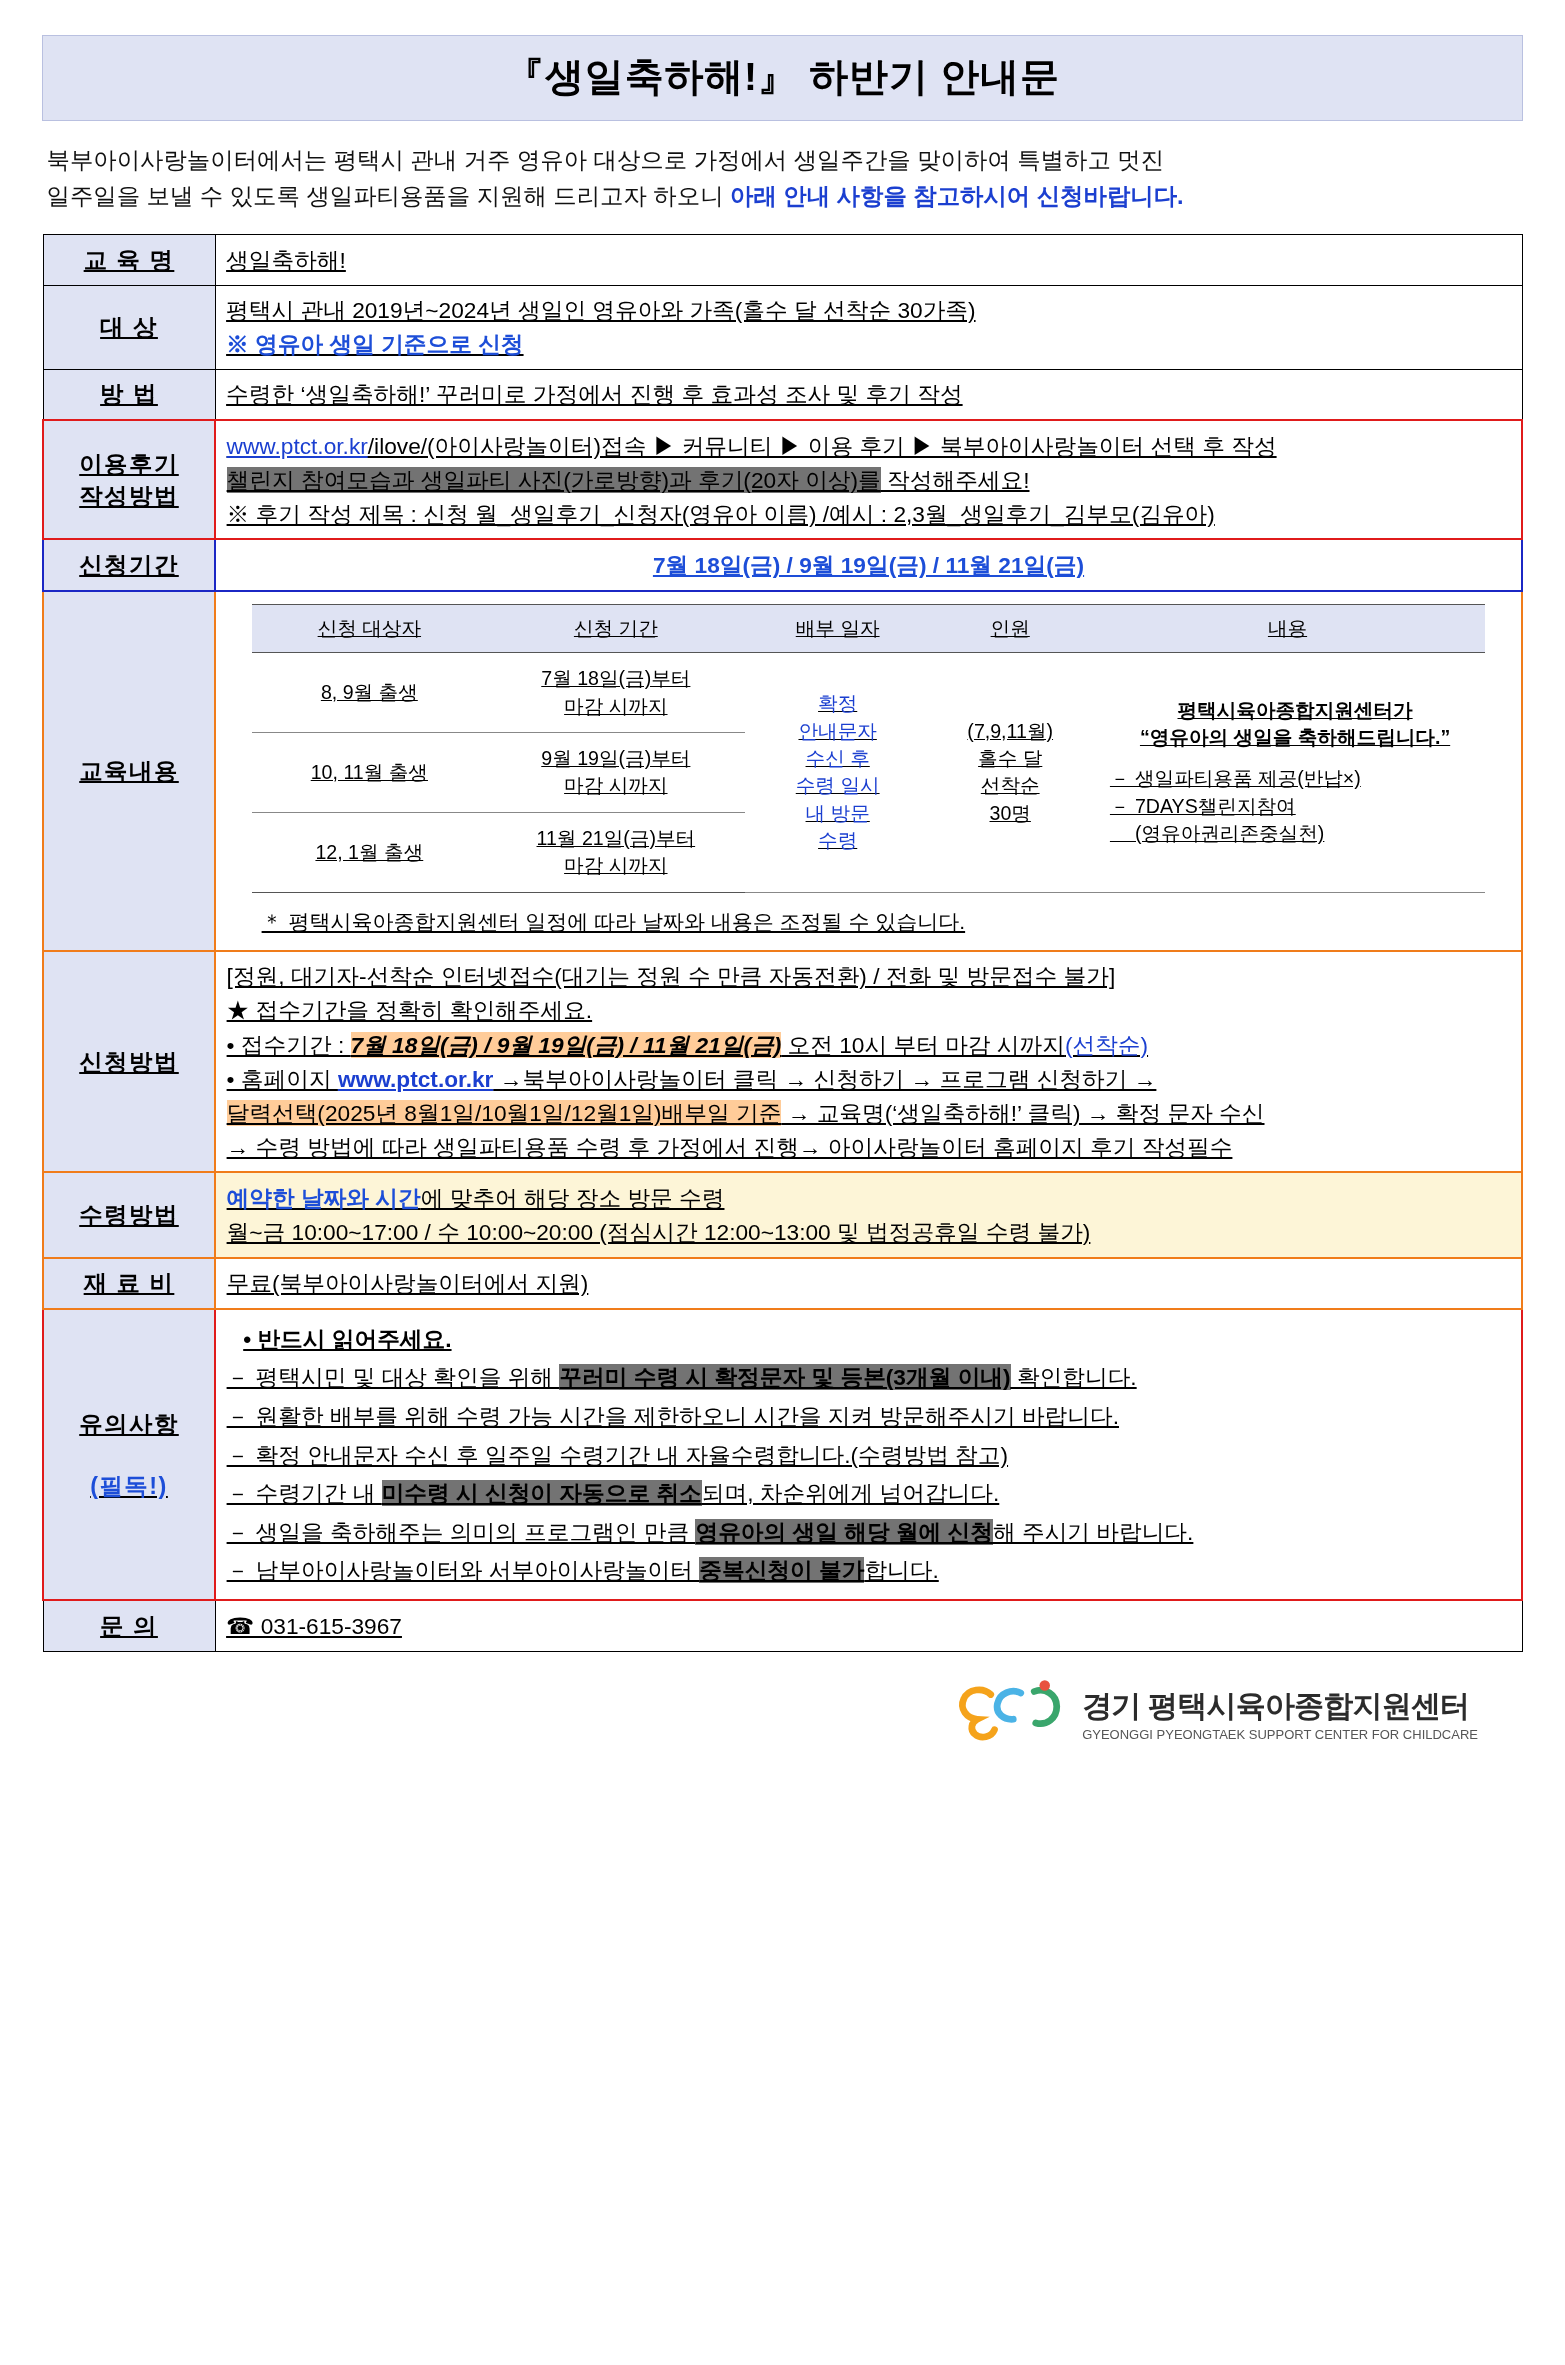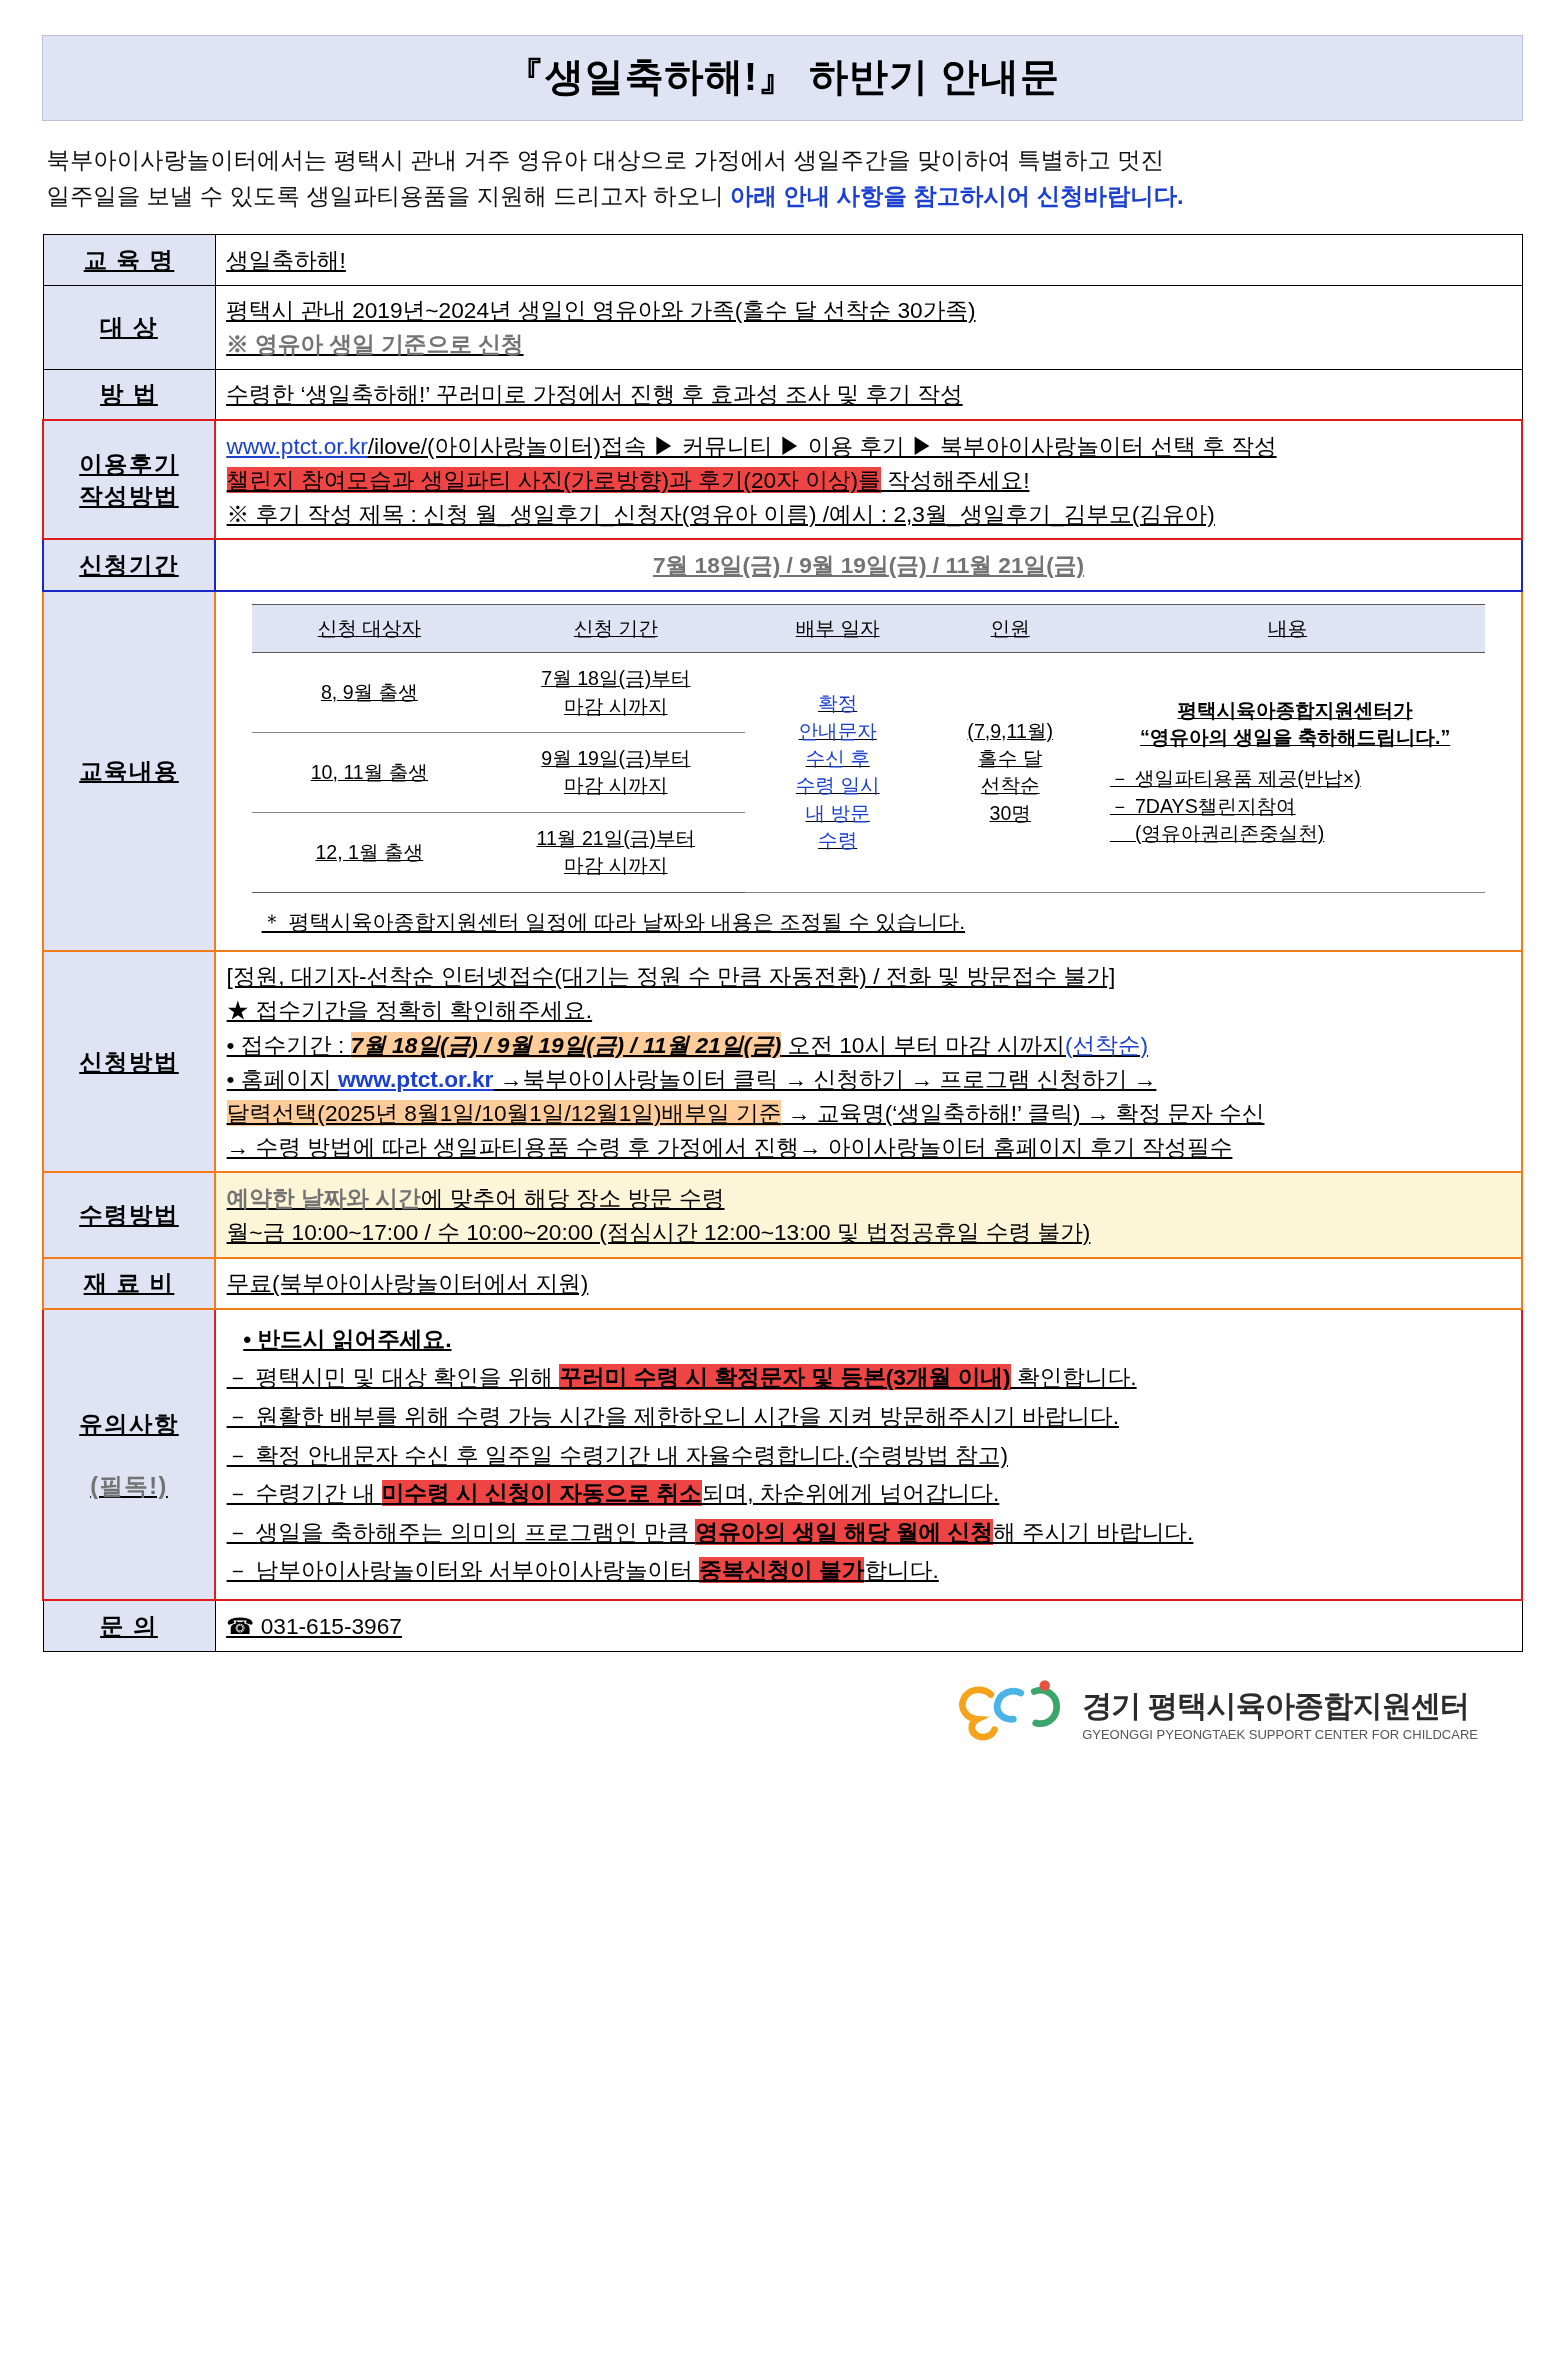--- a/index.html
+++ b/index.html
@@ -66,23 +66,23 @@
     line-height: 1.5;
     padding-left: 15px;
   }
 
   
   tr.red-row > td { border-color: #e01b1b !important; border-width: 2.3px !important; }
   tr.blue-row > td { border-color: #1b27c4 !important; border-width: 2.3px !important; text-align: center; }
   tr.orange-row > td { border-color: #f07c1a !important; border-width: 2.3px !important; }
 
   
-  .hl-yellow { background: #ef4444; }
+  .hl-yellow { background: #737373; }
   .hl-orange { background: #ffcc99; }
-  .red-b { color: #737373; font-weight: bold; }
+  .red-b { color: #1d4ed8; font-weight: bold; }
   .blue-t { color: #1b3fd0; }
   .bold { font-weight: bold; }
   .ital { font-style: italic; }
   .link { color: #1b3fd0; text-decoration: underline; }
 
   
   table.sched {
     width: 96%;
     margin: 4.5px auto 0 auto;
     border-collapse: collapse;

